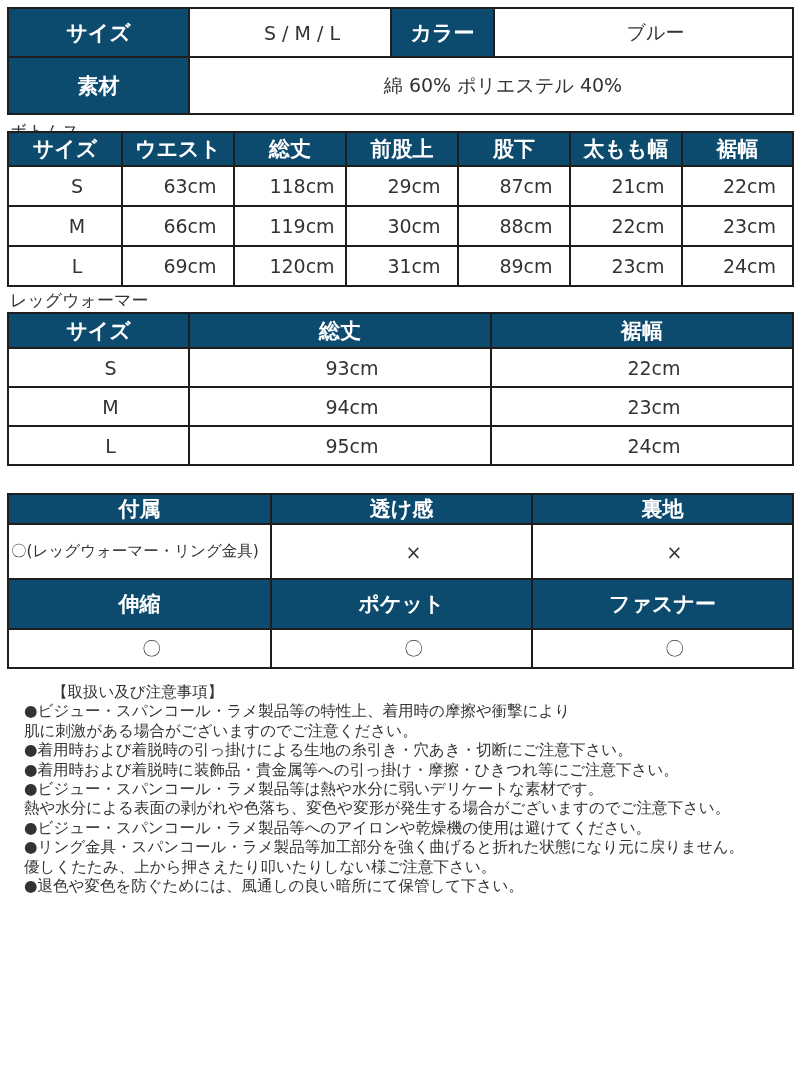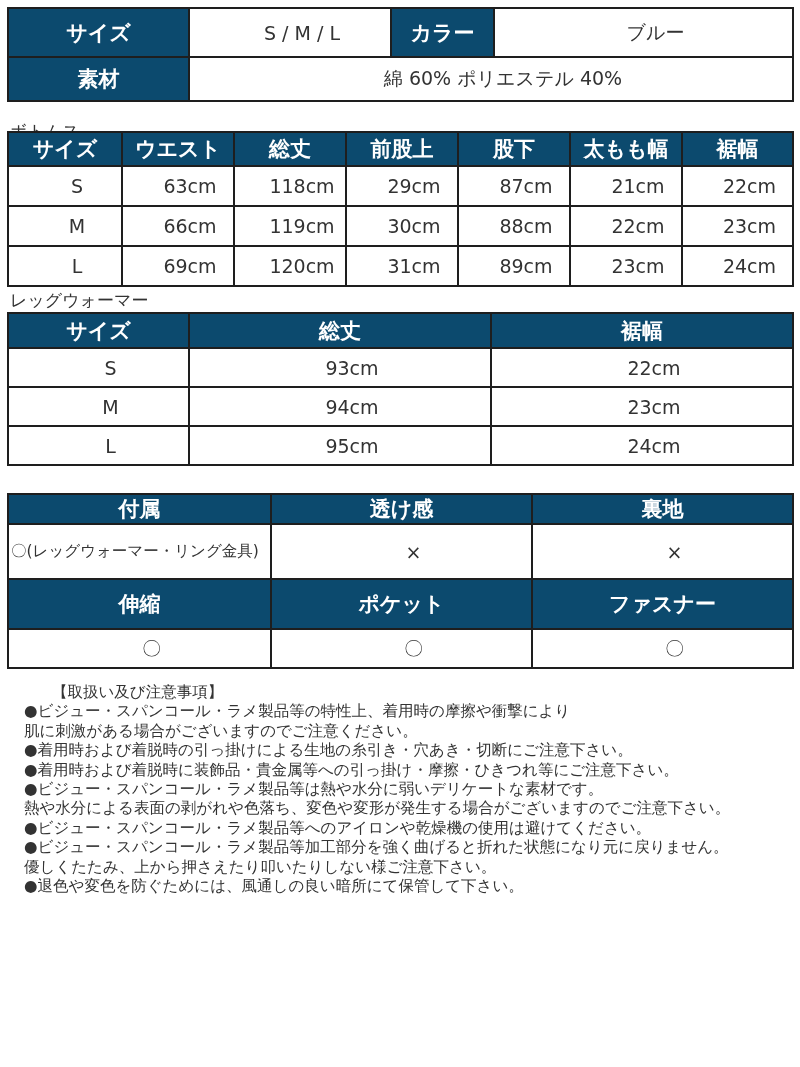--- a/index.html
+++ b/index.html
@@ -25,21 +25,21 @@
       <col style="width:103px">
       <col style="width:299px">
     </colgroup>
   <tbody>
       <tr style="height:49px">
     <td class="h">サイズ</td>
     <td class="v">S / M / L</td>
     <td class="h">カラー</td>
     <td class="v">ブルー</td>
   </tr>
-  <tr style="height:44px">
+  <tr style="height:57px">
     <td class="h">素材</td>
     <td class="v" colspan="3">綿 60%  ポリエステル 40%</td>
   </tr>
 </tbody>
   </table>
 
 <div class="sect-label" style="top:120px;">ボトムス</div>
 <table style="left:7px; top:131px; width:785px;">
   <colgroup>
     <col style="width:114px">
@@ -153,16 +153,16 @@
 
 <div class="notes">
   <div class="title">【取扱い及び注意事項】</div>
   <div>●ビジュー・スパンコール・ラメ製品等の特性上、着用時の摩擦や衝撃により</div>
   <div>肌に刺激がある場合がございますのでご注意ください。</div>
   <div>●着用時および着脱時の引っ掛けによる生地の糸引き・穴あき・切断にご注意下さい。</div>
   <div>●着用時および着脱時に装飾品・貴金属等への引っ掛け・摩擦・ひきつれ等にご注意下さい。</div>
   <div>●ビジュー・スパンコール・ラメ製品等は熱や水分に弱いデリケートな素材です。</div>
   <div>熱や水分による表面の剥がれや色落ち、変色や変形が発生する場合がございますのでご注意下さい。</div>
   <div>●ビジュー・スパンコール・ラメ製品等へのアイロンや乾燥機の使用は避けてください。</div>
-  <div>●ビジュー・スパンコール・ラメ製品等加工部分を強く曲げると折れた状態になり元に戻りません。</div>
+  <div>●リング金具・スパンコール・ラメ製品等加工部分を強く曲げると折れた状態になり元に戻りません。</div>
   <div>優しくたたみ、上から押さえたり叩いたりしない様ご注意下さい。</div>
   <div>●退色や変色を防ぐためには、風通しの良い暗所にて保管して下さい。</div>
 </div>
 
 </body></html>

